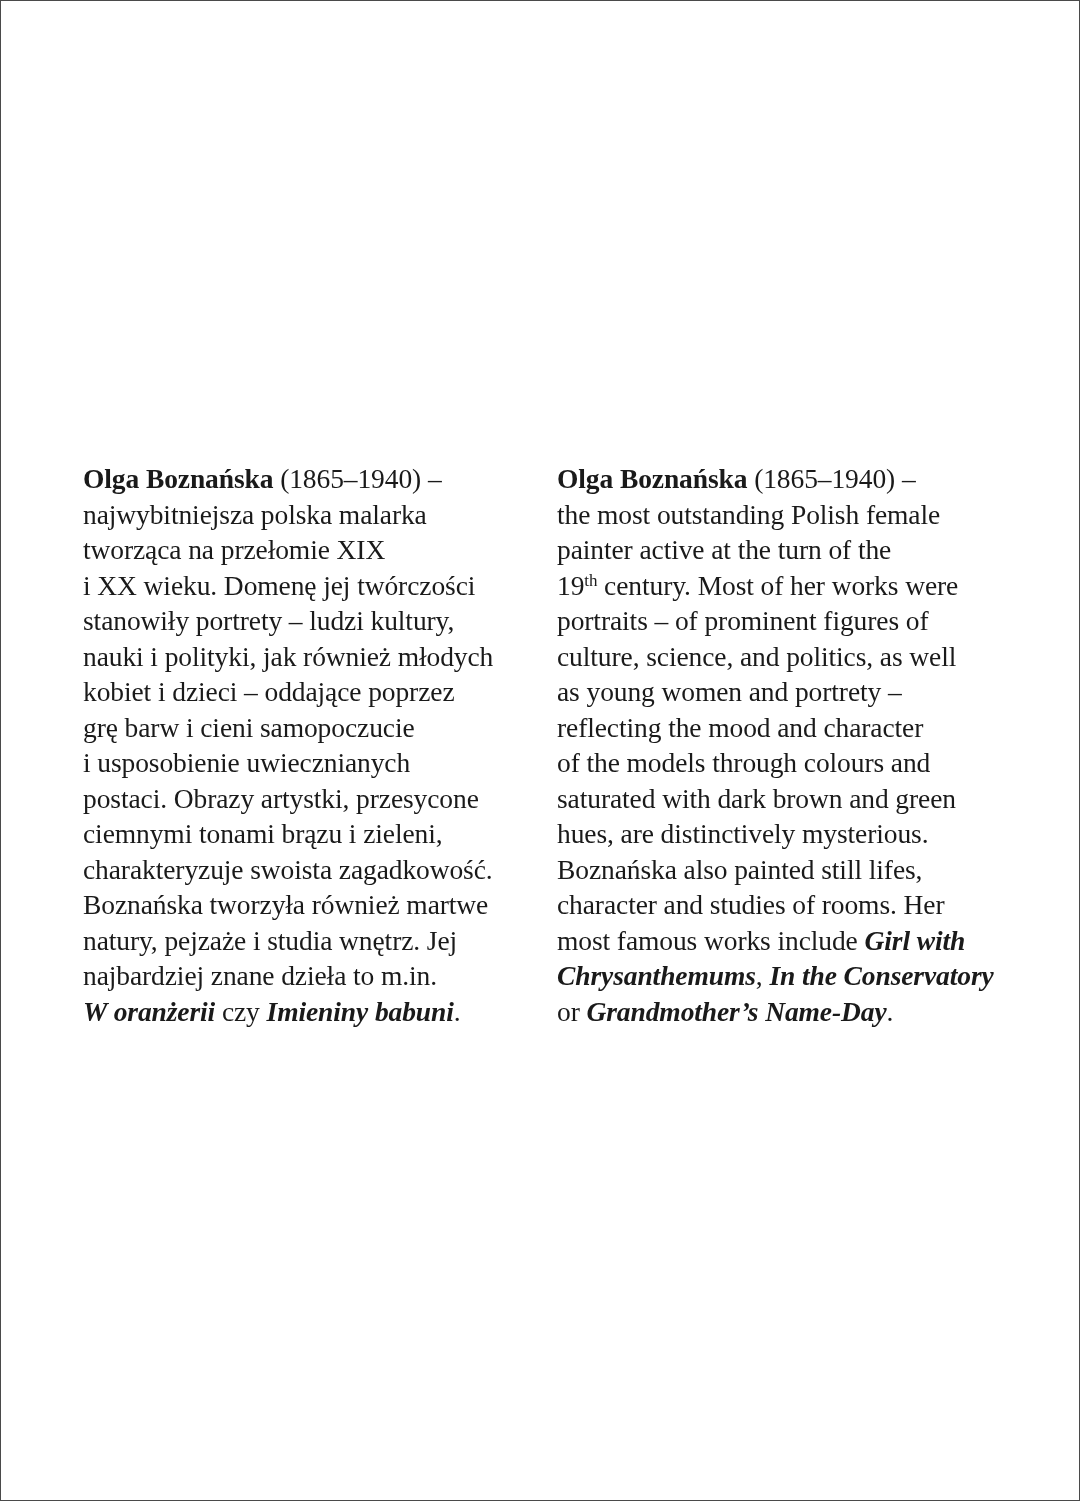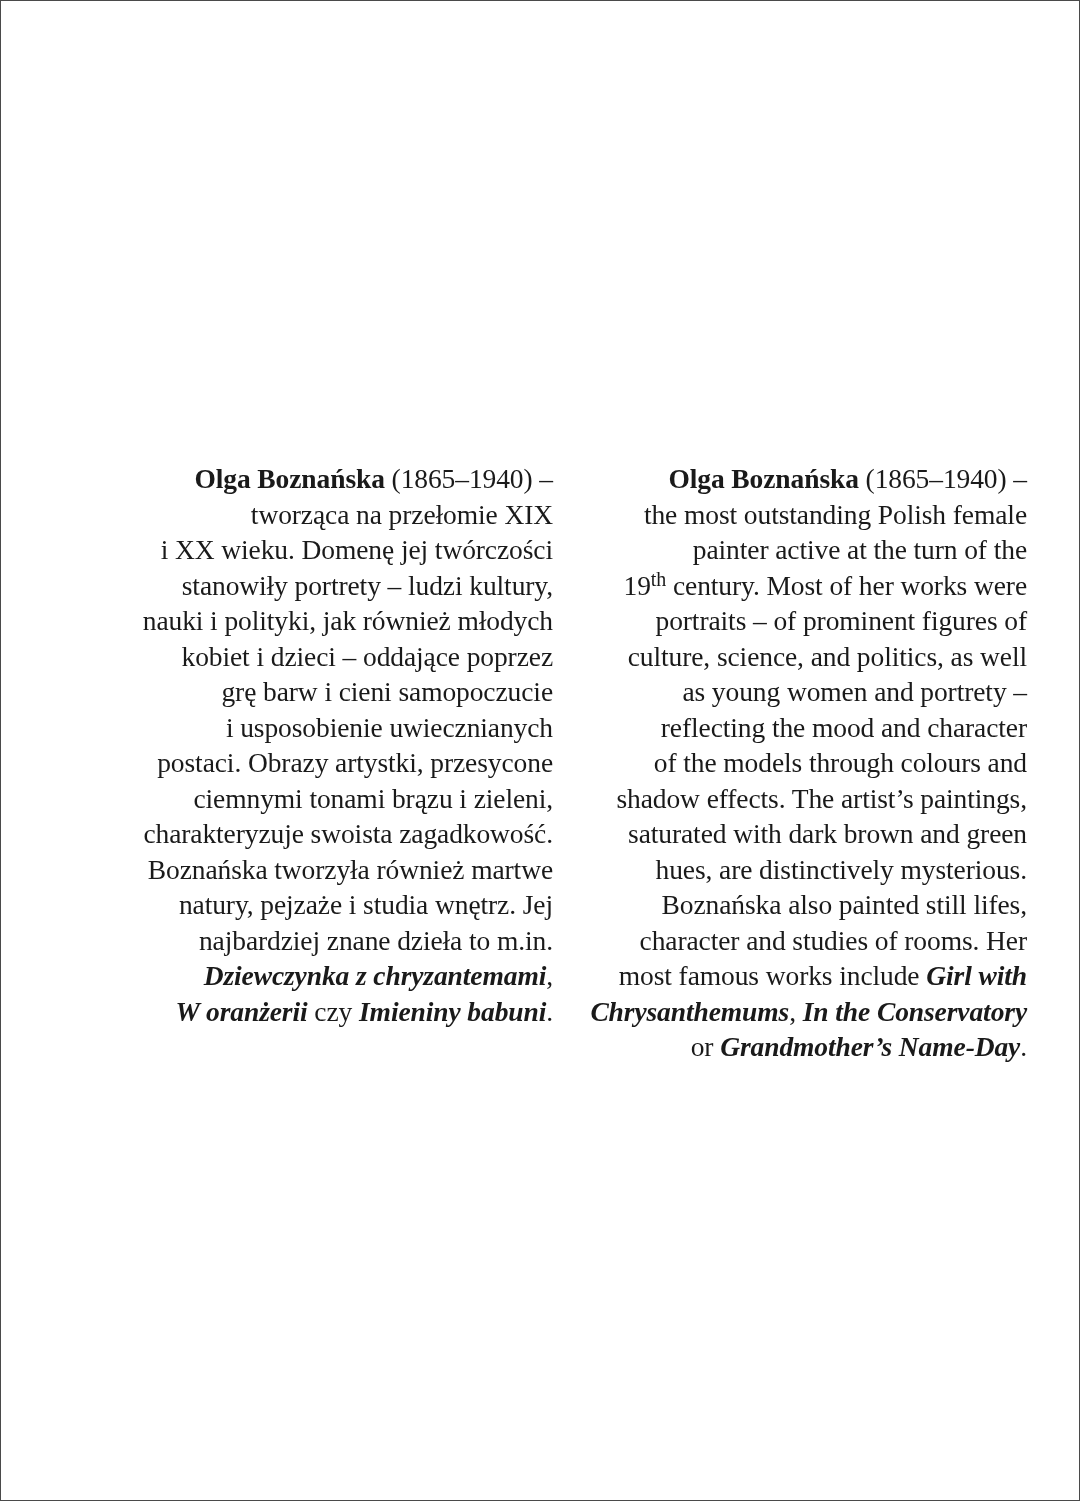--- a/index.html
+++ b/index.html
@@ -23,64 +23,62 @@
       background: #ffffff;
     }
     .column {
       position: absolute;
       top: 460px;
       font-family: "Liberation Serif", "DejaVu Serif", serif;
       font-size: 27.5px;
       line-height: 35.5px;
       color: #1a1a1a;
       letter-spacing: -0.1px;
-      text-align: right;
     }
     .column.pl { left: 82px; width: 470px; }
     .column.en { left: 556px; width: 470px; }
     .line { display: block; white-space: nowrap; }
     .bold { font-weight: bold; }
     .ital { font-style: italic; font-weight: bold; }
-    sup { font-size: 20px; line-height: 0; vertical-align: 9px; }
+    sup { font-size: 17px; line-height: 0; vertical-align: 9px; }
   </style>
 </head>
 <body>
 
 <div class="page">
 
   <div class="column pl">
     <span class="line"><span class="bold">Olga Boznańska</span><span> (1865–1940) –</span></span>
+    <span class="line">najwybitniejsza polska malarka</span>
     <span class="line">tworząca na przełomie XIX</span>
     <span class="line">i XX wieku. Domenę jej twórczości</span>
     <span class="line">stanowiły portrety – ludzi kultury,</span>
     <span class="line">nauki i polityki, jak również młodych</span>
     <span class="line">kobiet i dzieci – oddające poprzez</span>
     <span class="line">grę barw i cieni samopoczucie</span>
     <span class="line">i usposobienie uwiecznianych</span>
     <span class="line">postaci. Obrazy artystki, przesycone</span>
     <span class="line">ciemnymi tonami brązu i zieleni,</span>
     <span class="line">charakteryzuje swoista zagadkowość.</span>
     <span class="line">Boznańska tworzyła również martwe</span>
     <span class="line">natury, pejzaże i studia wnętrz. Jej</span>
     <span class="line">najbardziej znane dzieła to m.in.</span>
-    <span class="line"><span class="ital">Dziewczynka z chryzantemami</span><span>,</span></span>
     <span class="line"><span class="ital">W oranżerii</span><span> czy </span><span class="ital">Imieniny babuni</span><span>.</span></span>
   </div>
 
   <div class="column en">
     <span class="line"><span class="bold">Olga Boznańska</span><span> (1865–1940) –</span></span>
     <span class="line">the most outstanding Polish female</span>
     <span class="line">painter active at the turn of the</span>
     <span class="line"><span>19</span><sup>th</sup><span> century. Most of her works were</span></span>
     <span class="line">portraits – of prominent figures of</span>
     <span class="line">culture, science, and politics, as well</span>
     <span class="line">as young women and portrety –</span>
     <span class="line">reflecting the mood and character</span>
     <span class="line">of the models through colours and</span>
-    <span class="line">shadow effects. The artist’s paintings,</span>
     <span class="line">saturated with dark brown and green</span>
     <span class="line">hues, are distinctively mysterious.</span>
     <span class="line">Boznańska also painted still lifes,</span>
     <span class="line">character and studies of rooms. Her</span>
     <span class="line"><span>most famous works include </span><span class="ital">Girl with</span></span>
     <span class="line"><span class="ital">Chrysanthemums</span><span>, </span><span class="ital">In the Conservatory</span></span>
     <span class="line"><span>or </span><span class="ital">Grandmother’s Name-Day</span><span>.</span></span>
   </div>
 
 </div>

